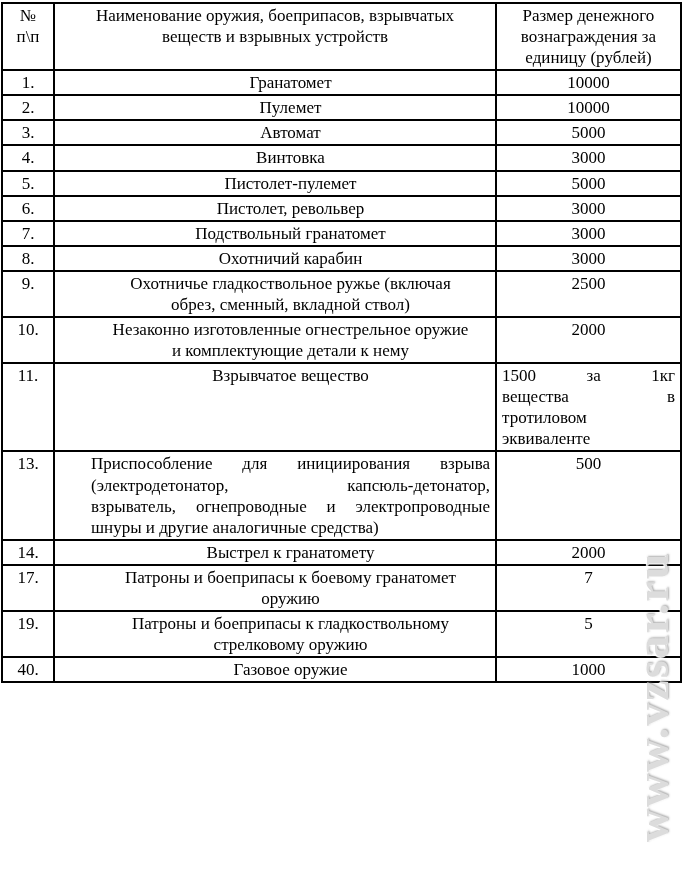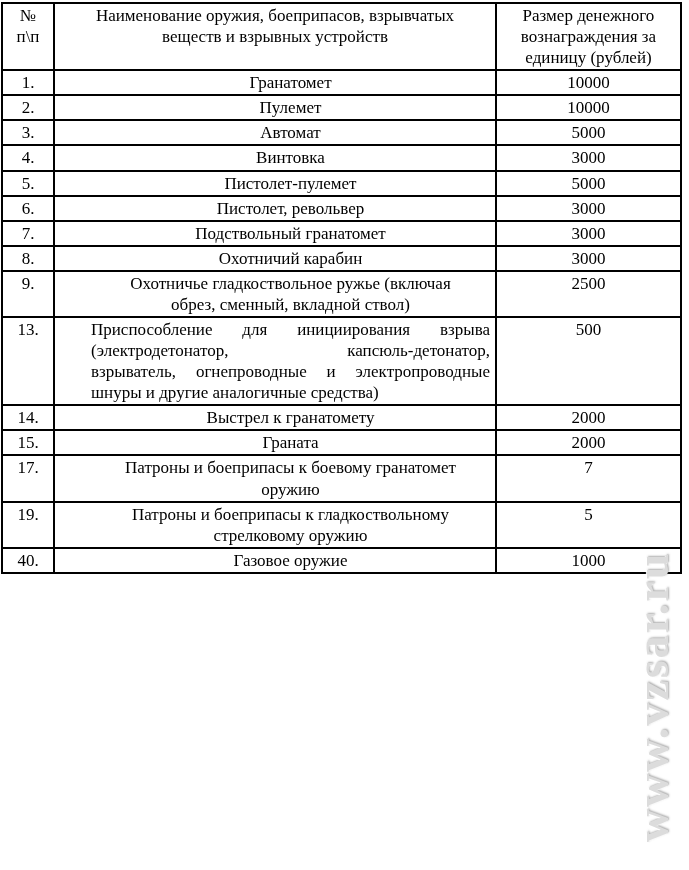--- a/index.html
+++ b/index.html
@@ -120,37 +120,48 @@
           <td class="col-name">Охотничий карабин</td>
           <td class="col-reward">3000</td>
         </tr>
         <tr>
           <td class="col-num">9.</td>
           <td class="col-name">Охотничье гладкоствольное ружье (включая
 обрез, сменный, вкладной ствол)</td>
           <td class="col-reward">2500</td>
         </tr>
         <tr>
+          <td class="col-num">10.</td>
+          <td class="col-name">Незаконно изготовленные огнестрельное оружие
+и комплектующие детали к нему</td>
+          <td class="col-reward">2000</td>
+        </tr>
+        <tr>
+          <td class="col-num">11.</td>
+          <td class="col-name">Взрывчатое вещество</td>
+          <td class="col-reward justify">
+            <div class="line">1500 за 1кг</div>
+            <div class="line">вещества в</div>
+            <div class="line">тротиловом</div>
+            <div class="line">эквиваленте</div>
+          </td>
+        </tr>
+        <tr>
           <td class="col-num">13.</td>
           <td class="col-name justify">
             <div class="line">Приспособление для инициирования взрыва</div>
             <div class="line">(электродетонатор, капсюль-детонатор,</div>
             <div class="line">взрыватель, огнепроводные и электропроводные</div>
             <div class="line">шнуры и другие аналогичные средства)</div>
           </td>
           <td class="col-reward">500</td>
         </tr>
         <tr>
           <td class="col-num">14.</td>
           <td class="col-name">Выстрел к гранатомету</td>
-          <td class="col-reward">2000</td>
-        </tr>
-        <tr>
-          <td class="col-num">15.</td>
-          <td class="col-name">Граната</td>
           <td class="col-reward">2000</td>
         </tr>
         <tr>
           <td class="col-num">17.</td>
           <td class="col-name">Патроны и боеприпасы к боевому гранатомет
 оружию</td>
           <td class="col-reward">7</td>
         </tr>
         <tr>
           <td class="col-num">19.</td>

